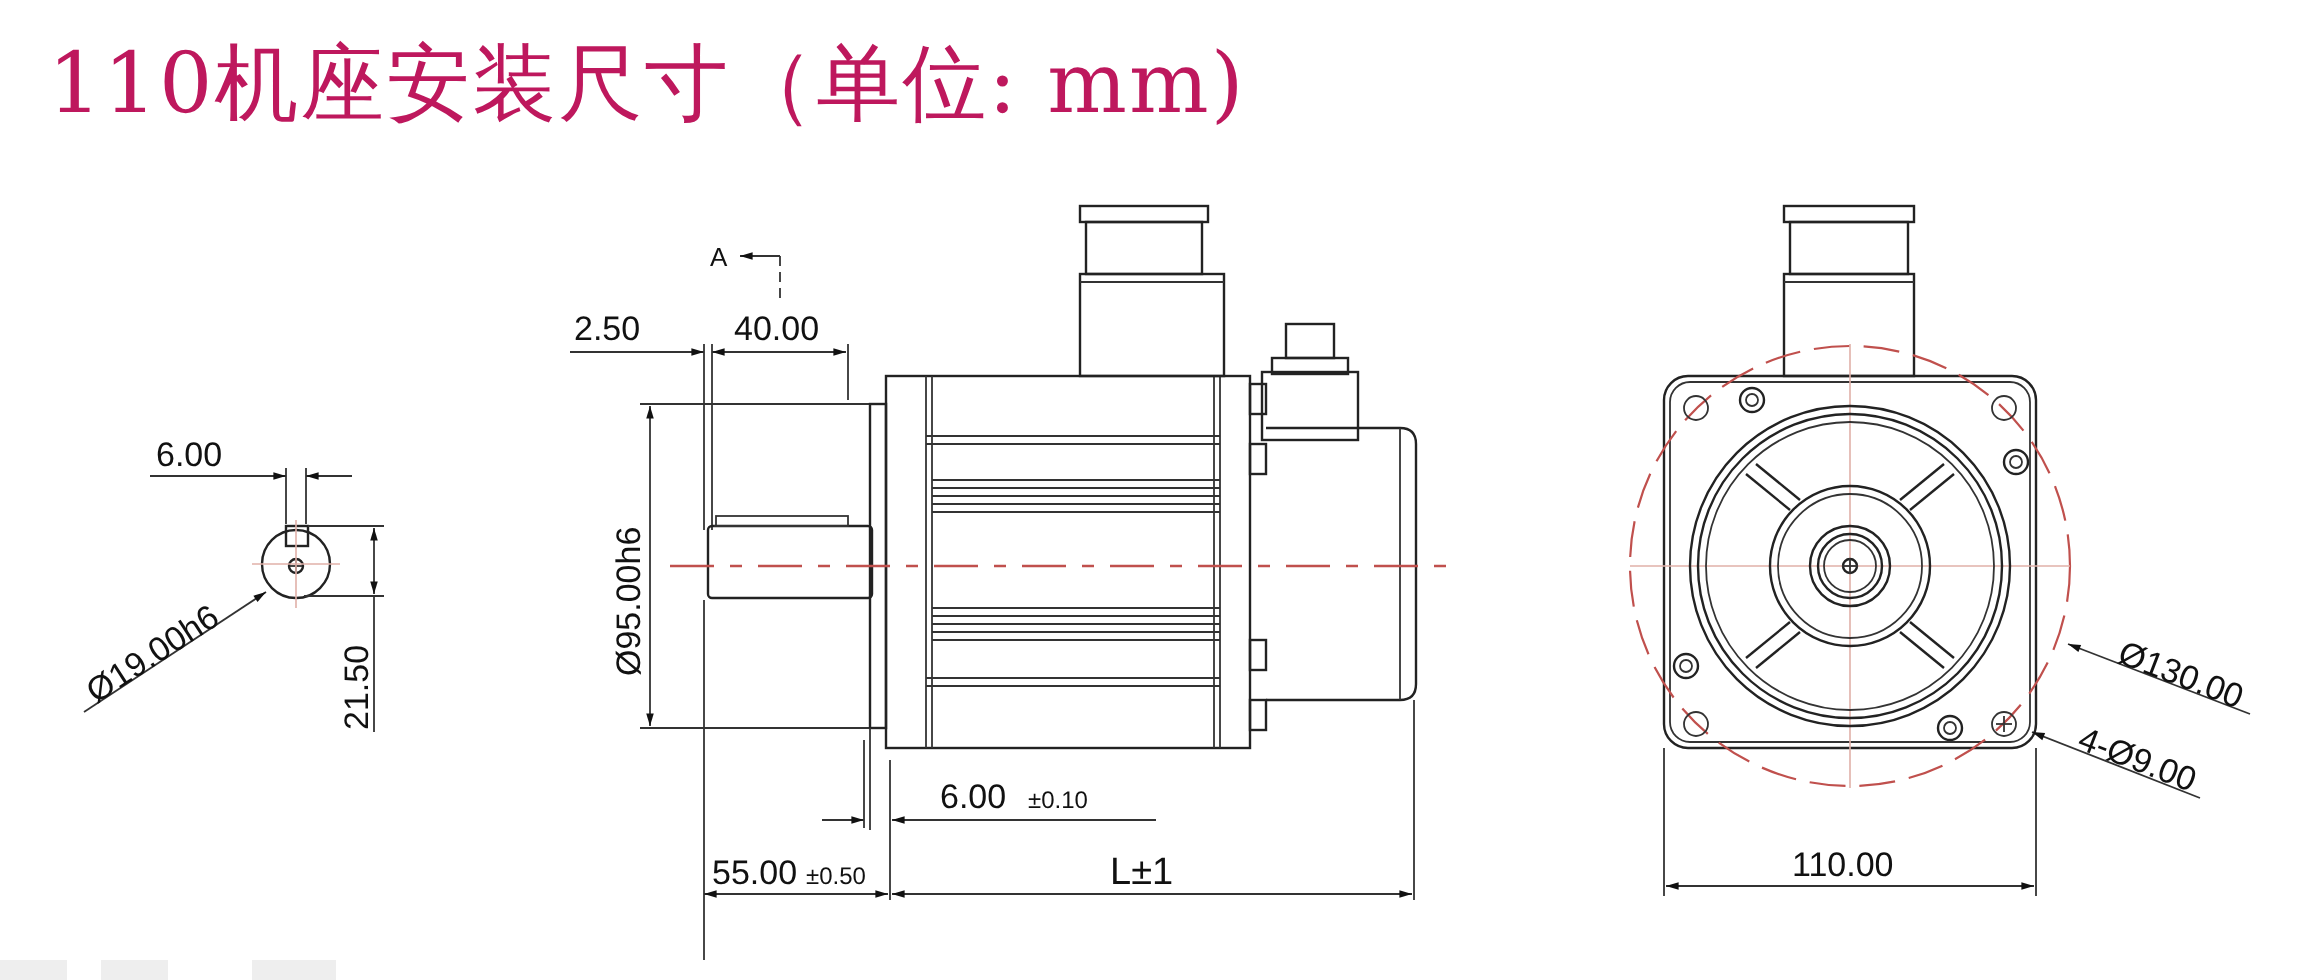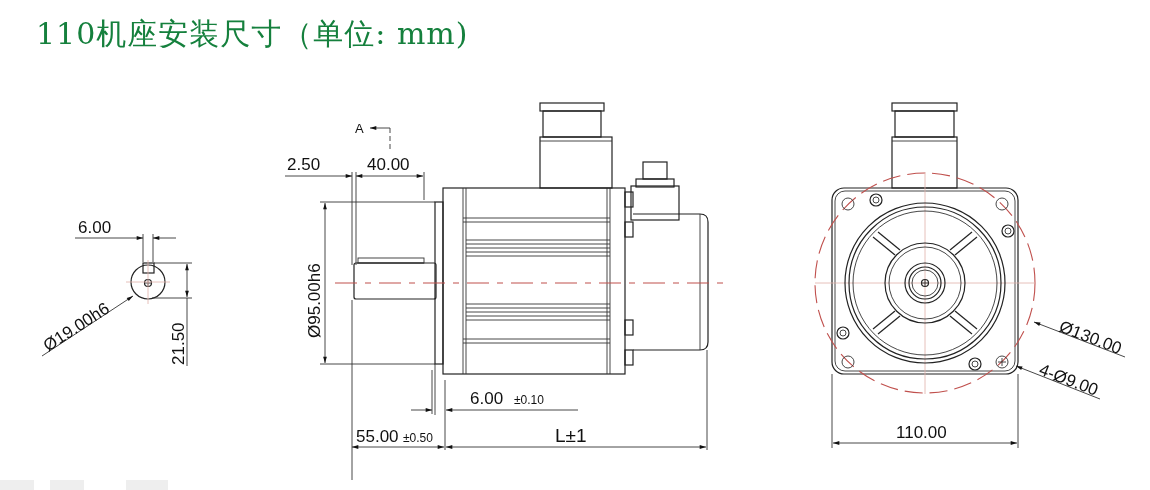--- a/index.html
+++ b/index.html
@@ -1,17 +1,17 @@
 <!DOCTYPE html>
 <html><head>
 <meta charset="utf-8">
 <style>
   html, body { margin:0; padding:0; background:#ffffff; }
   body { width:1150px; height:490px; position:relative; overflow:hidden; font-family:"Liberation Sans", sans-serif; }
-  .title { position:absolute; left:36px; top:14px; font-family:"DejaVu Serif","Liberation Serif", serif; font-size:30px; color:#15803d; letter-spacing:1px; }
+  .title { position:absolute; left:24px; top:14px; font-family:"DejaVu Serif","Liberation Serif", serif; font-size:42px; color:#be185d; letter-spacing:1px; }
   svg { position:absolute; left:0; top:0; }
   .dim { font-family:"Liberation Sans", sans-serif; font-size:17px; fill:#111; }
   .tol { font-family:"Liberation Sans", sans-serif; font-size:12px; fill:#111; }
   .ln { stroke:#222; stroke-width:1.2; fill:none; }
   .thin { stroke:#333; stroke-width:0.9; fill:none; }
   .ctr { stroke:#c0504d; stroke-width:1.2; fill:none; stroke-dasharray:22 8 6 8; }
   .ctrc { stroke:#c0504d; stroke-width:1.1; fill:none; stroke-dasharray:18 7; }
   .faint { stroke:#e0b0a8; stroke-width:0.8; }
   .bottom-strip { position:absolute; left:0; top:480px; width:420px; height:10px; background:linear-gradient(90deg,#ddd 0 8%,transparent 8% 12%,#ddd 12% 20%, transparent 20% 30%, #ddd 30% 40%, transparent 40%); opacity:0.5; }
 </style>

